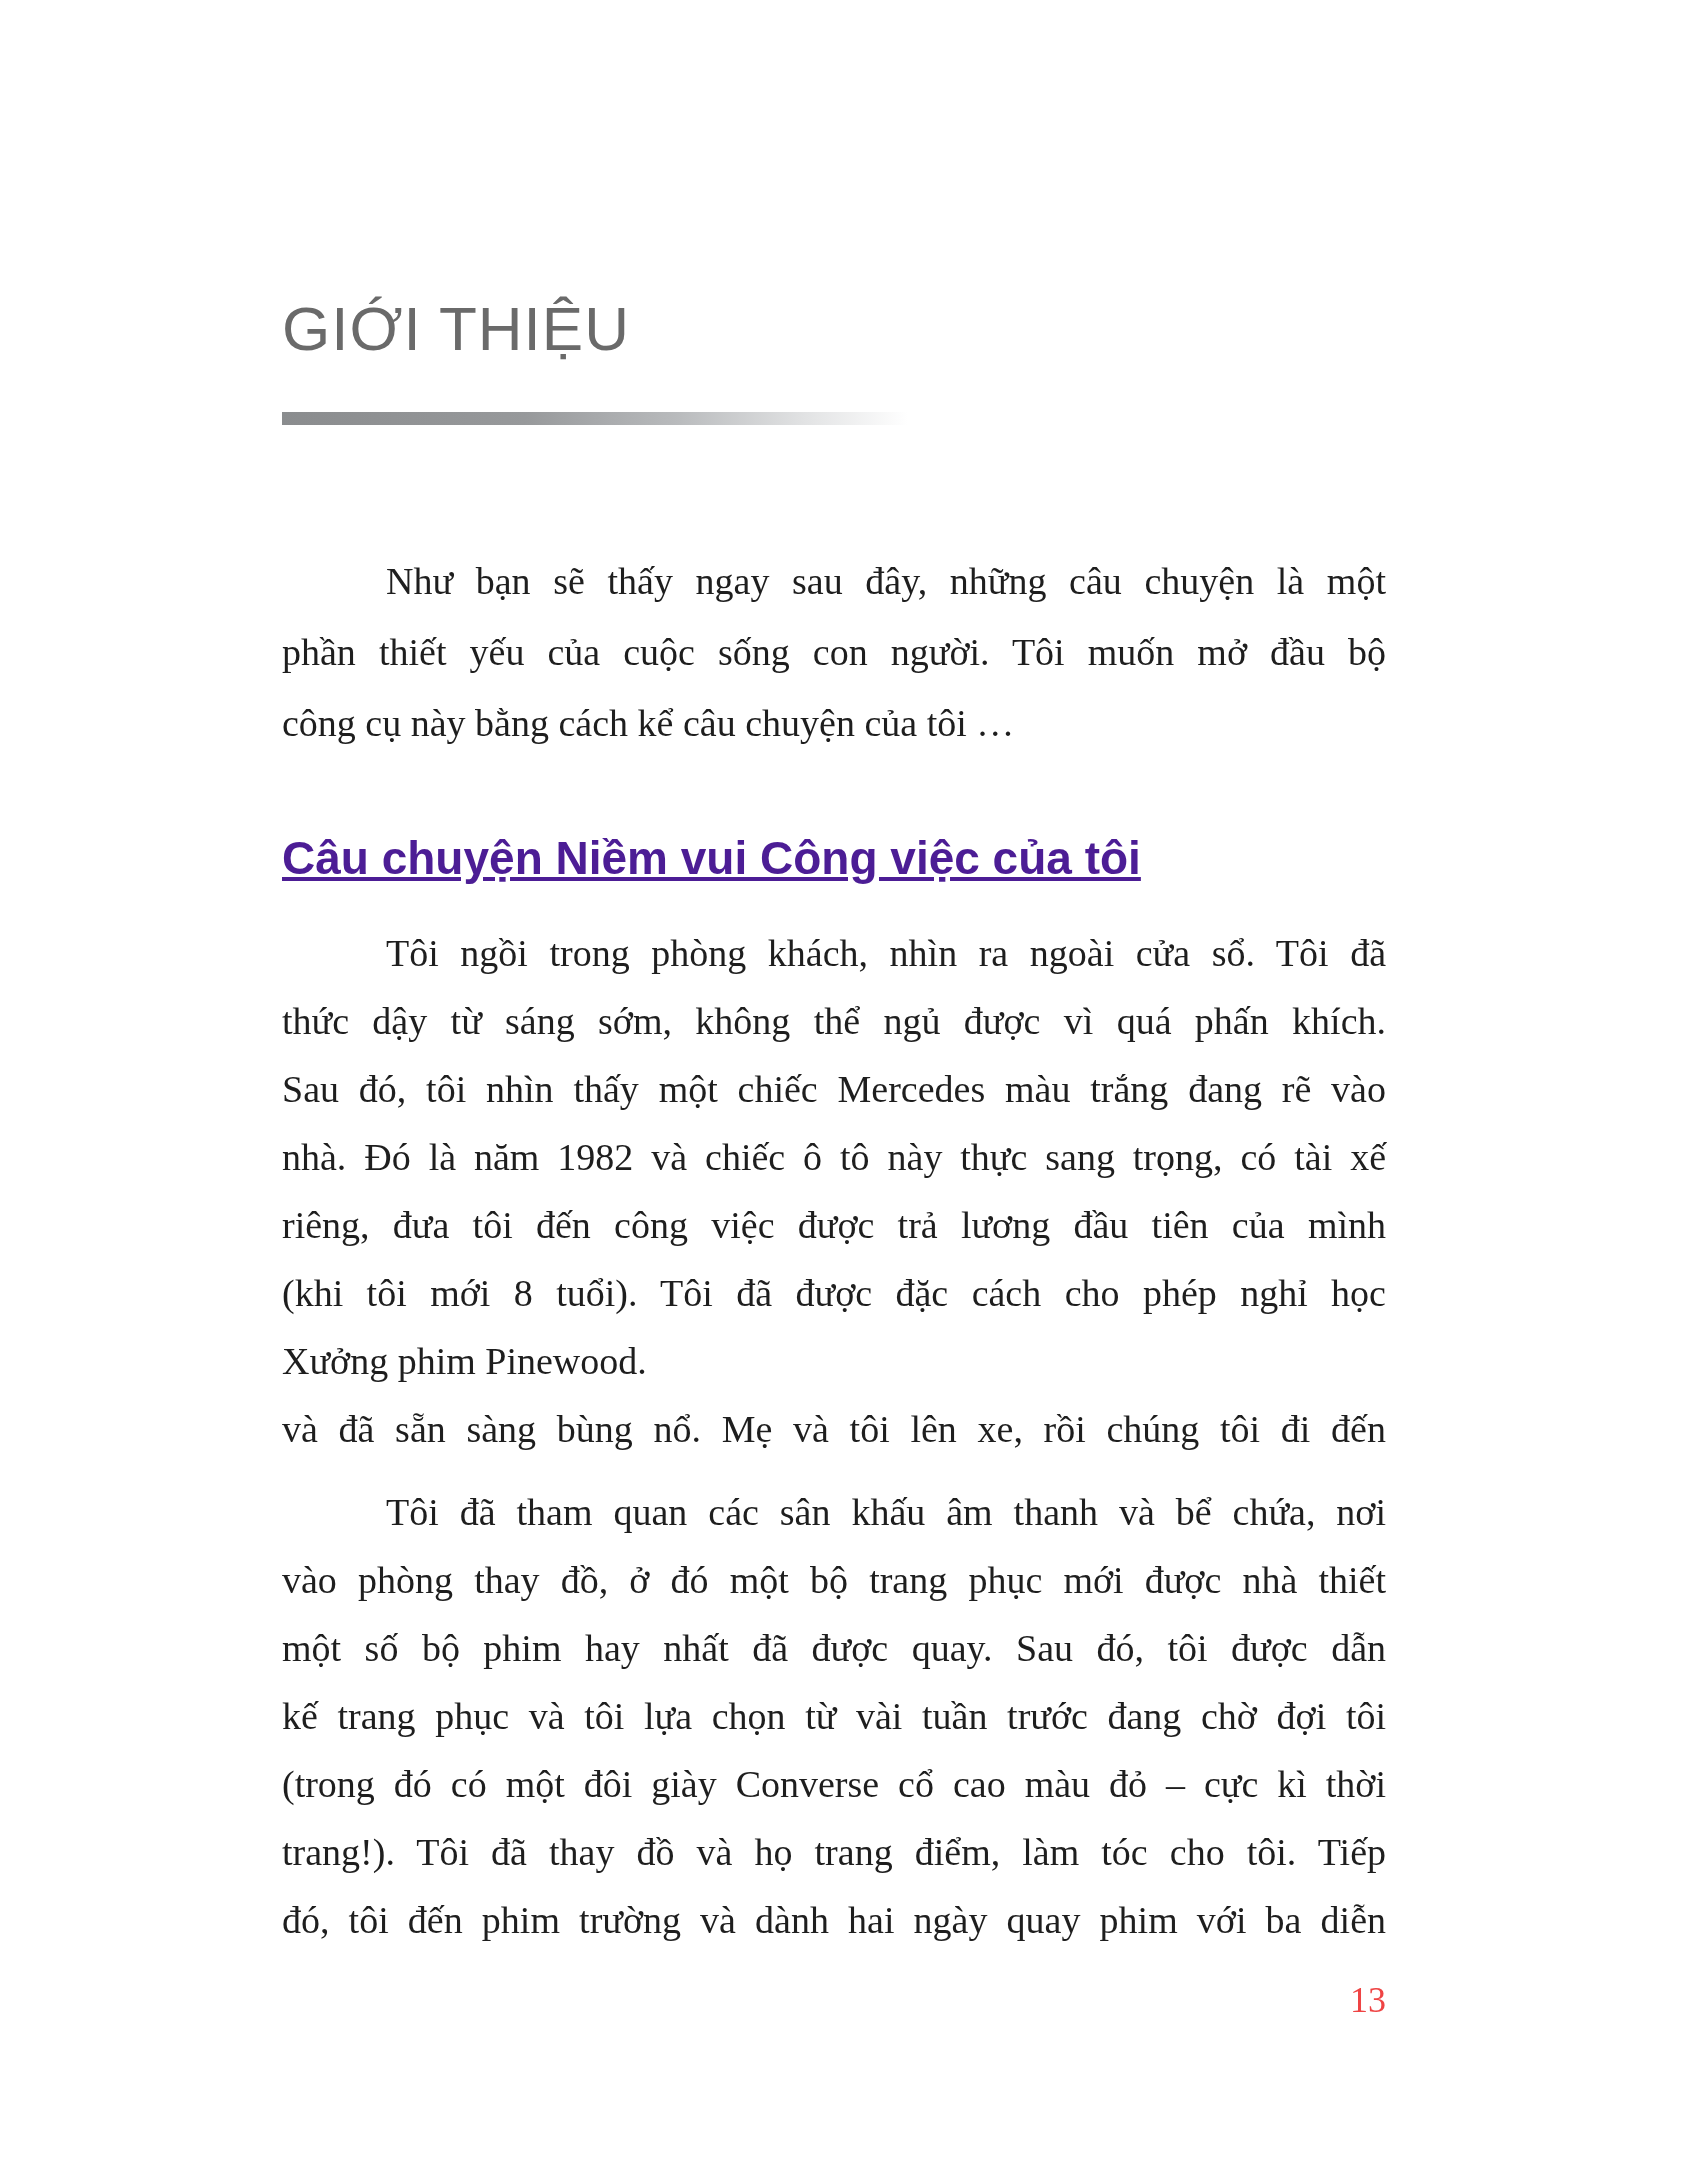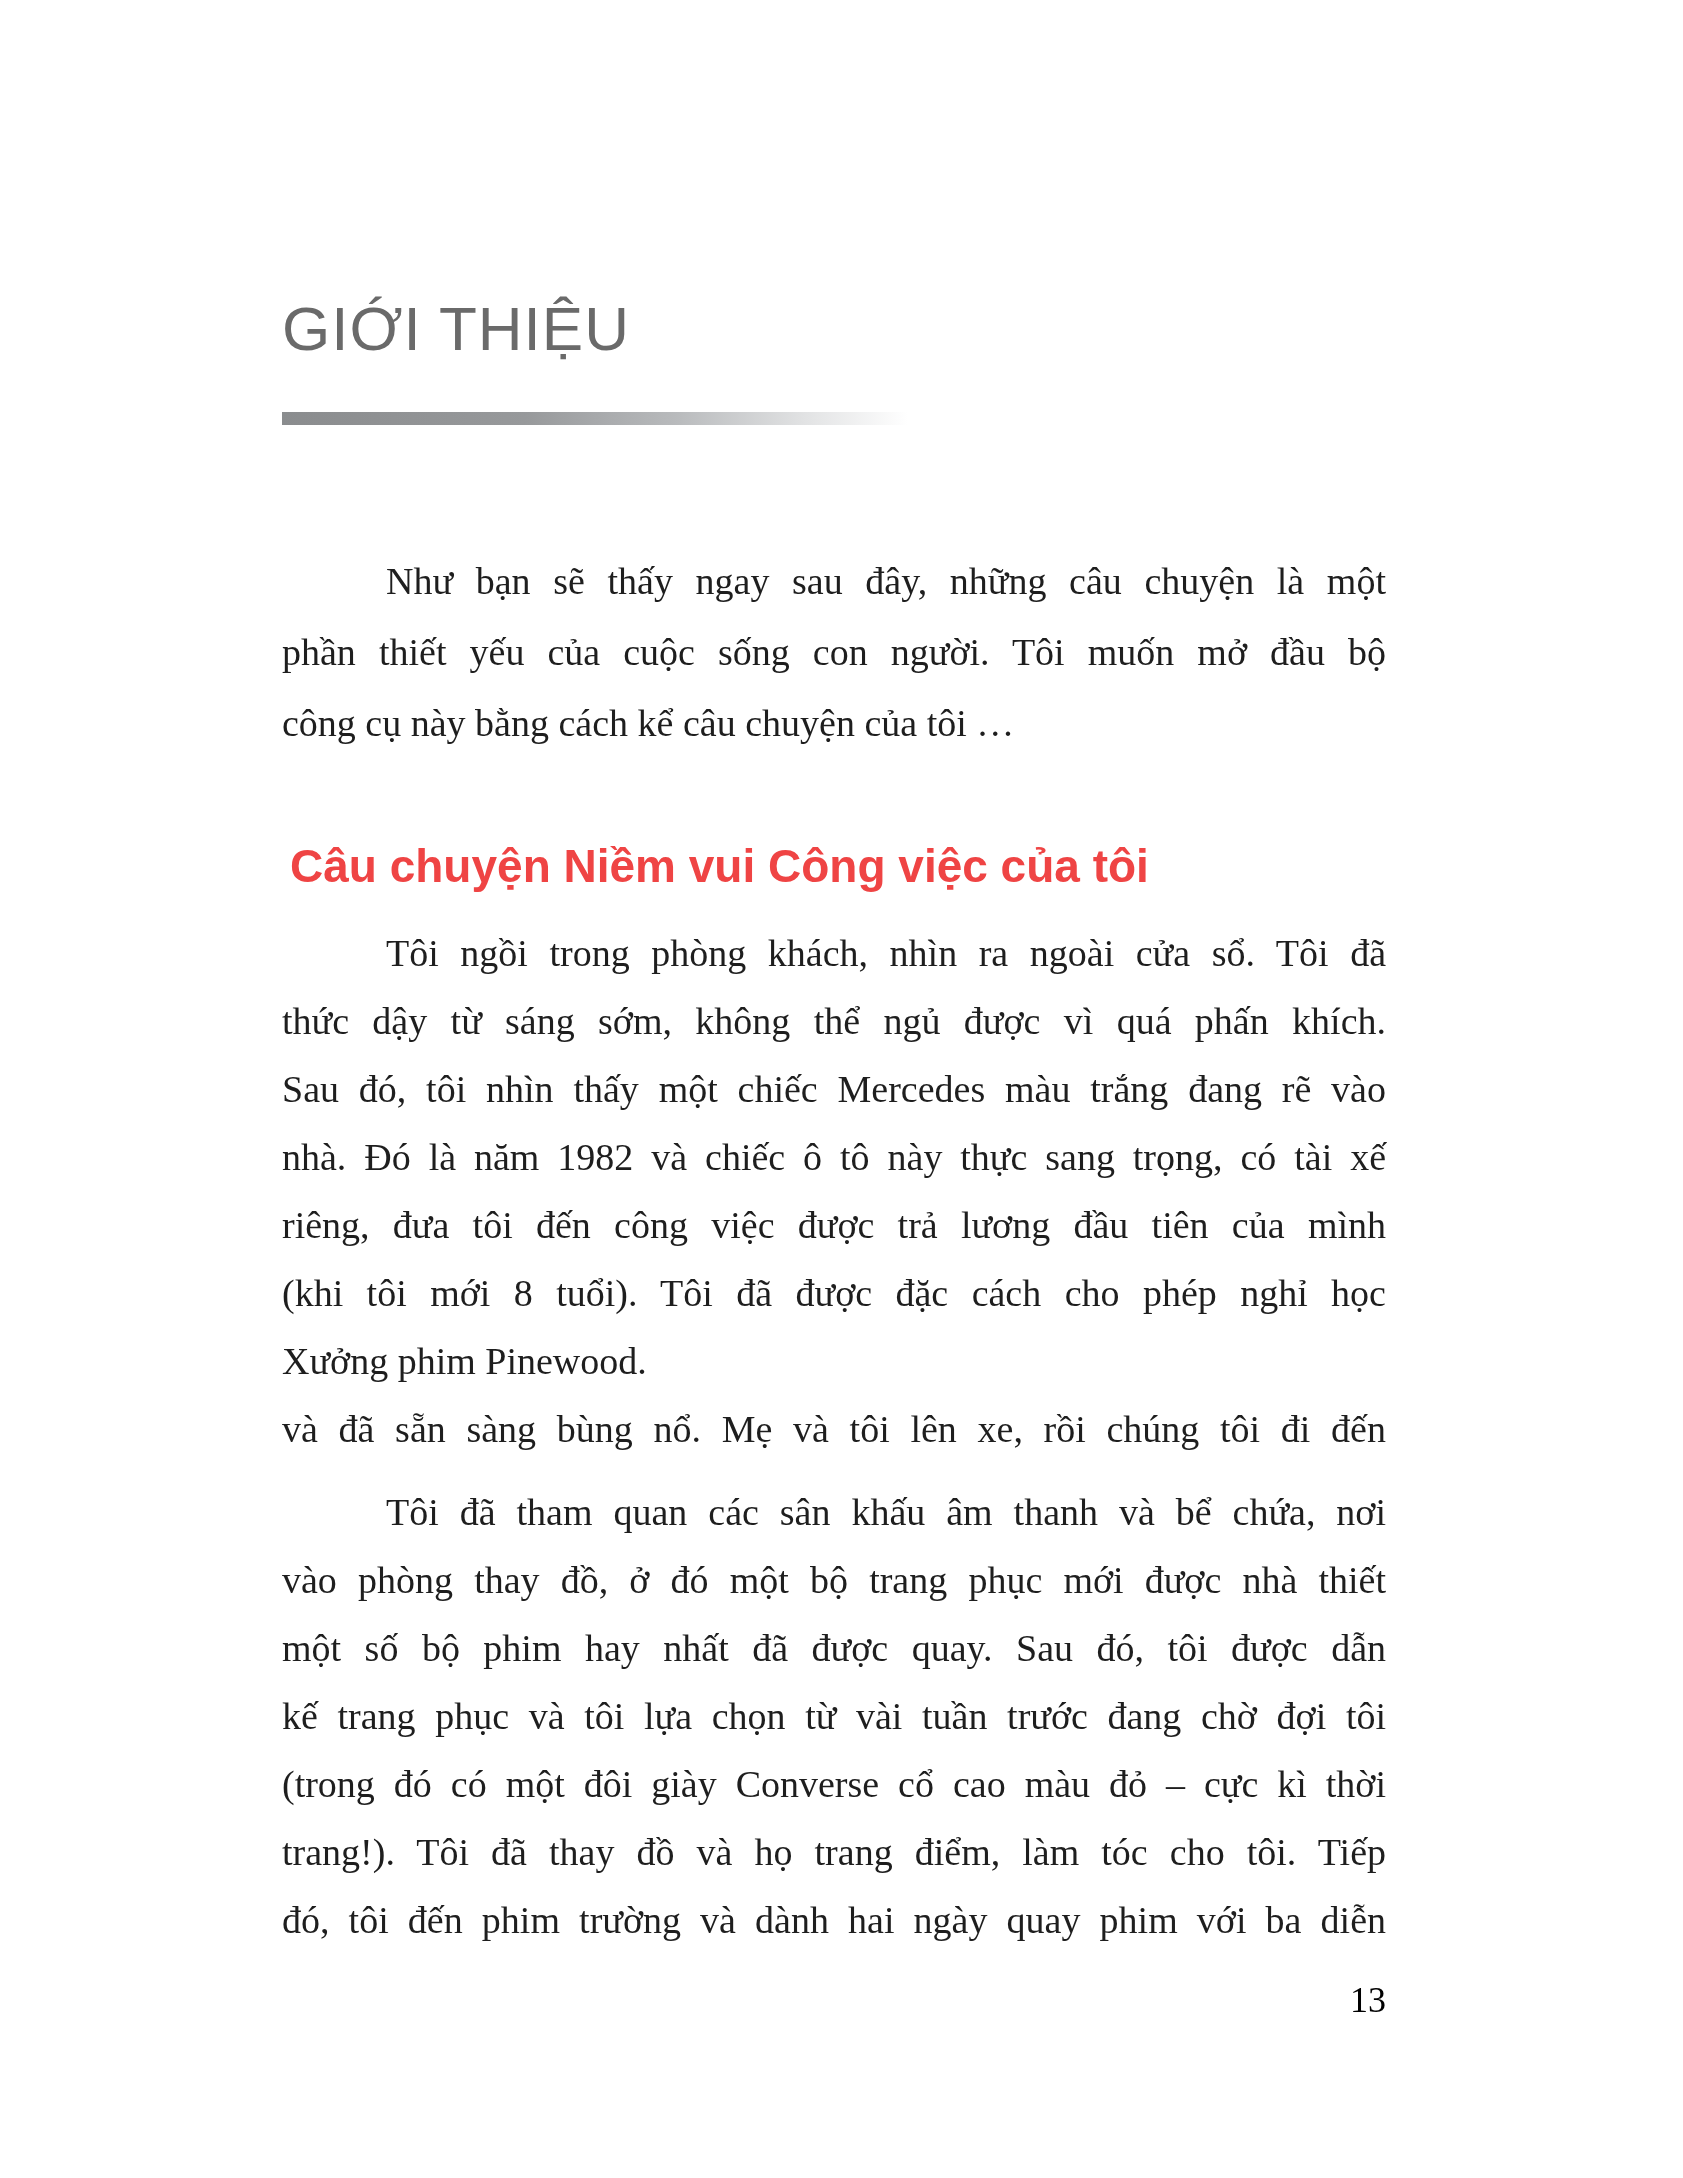--- a/index.html
+++ b/index.html
@@ -48,36 +48,37 @@
   .line {
     text-align: justify;
     text-align-last: justify;
   }
   .line.firstline { text-indent: 104px; }
   .line.lastline  { text-align-last: left; }
   .section-heading {
     position: absolute;
     left: 282px;
     top: 831px;
-    margin: 8px;
+    margin: 0;
     font-family: "Liberation Sans", "DejaVu Sans", sans-serif;
     font-weight: 700;
     font-size: 46px;
     line-height: 55px;
-    color: #ef4444;
+    color: #4c1d95;
+    text-decoration: underline;
   }
   .page-number {
     position: absolute;
     left: 282px;
     top: 1978px;
     width: 1104px;
     text-align: right;
     font-size: 36px;
     line-height: 44px;
-    color: #000000;
+    color: #ef4444;
   }
 </style>
 </head>
 <body>
 
 <div class="page">
 
   <h1 class="chapter-title">GIỚI THIỆU</h1>
 
   <div class="title-rule"></div>

